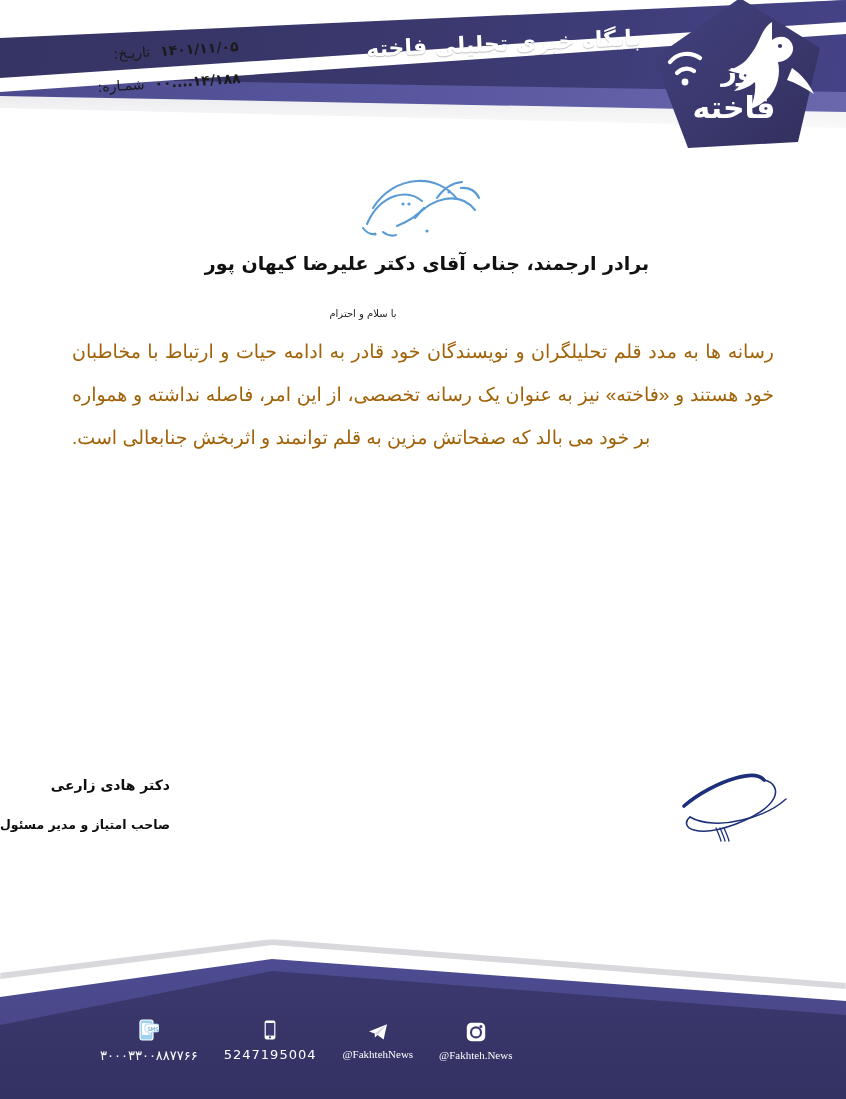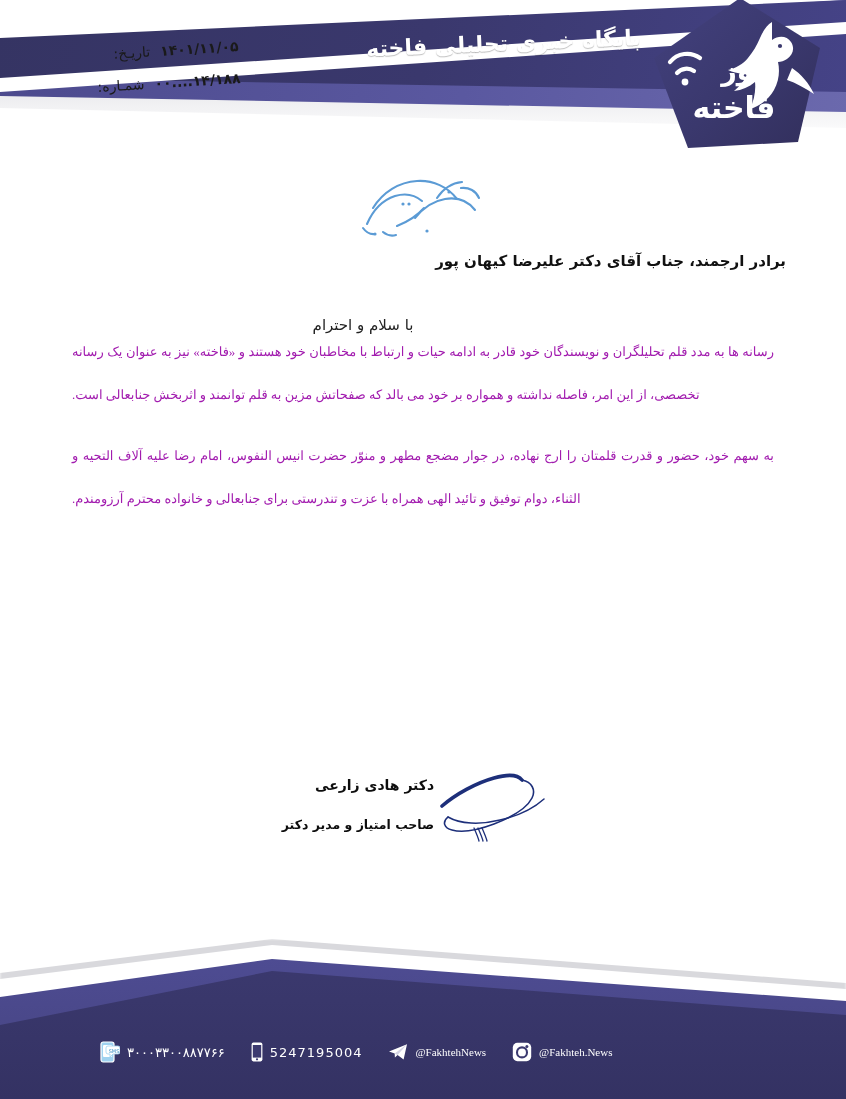--- a/index.html
+++ b/index.html
@@ -129,69 +129,68 @@
     display: flex;
     justify-content: center;
   }
   .bismillah svg { display: block; }
 
   .salutation {
     position: absolute;
     top: 252px;
     right: 60px;
     left: 68px;
-    text-align: right;
-    font-family: "DejaVu Sans", "Liberation Sans", sans-serif;
-    font-size: 15px;
+    text-align: center;
+    font-family: "DejaVu Sans", "Liberation Sans", sans-serif;
+    font-size: 19px;
     font-weight: bold;
     color: #111111;
     direction: rtl;
   }
   .greeting {
     position: absolute;
-    top: 316px;
+    top: 308px;
     right: 60px;
     left: 60px;
     text-align: center;
     font-family: "DejaVu Sans", "Liberation Sans", sans-serif;
-    font-size: 15px;
+    font-size: 10px;
     color: #222222;
     direction: rtl;
     padding-right: 120px;
   }
 
   .body-text {
     position: absolute;
     top: 330px;
     right: 72px;
     left: 72px;
     direction: rtl;
     text-align: justify;
     text-align-last: left;
-    font-family: Liberation Serif, serif;
-    font-size: 13px;
+    font-family: Liberation Sans, sans-serif;
+    font-size: 19px;
     line-height: 43px;
-    color: #a21caf;
+    color: #a16207;
   }
   .body-text p {
     margin: 0 0 18px 0;
     text-align: justify;
     text-align-last: left;
   }
 
   
   .signature {
     position: absolute;
     top: 762px;
     left: 0; right: 0;
     display: flex;
     flex-direction: row;
     align-items: center;
-    justify-content: center;
-    padding-left: 40px;
+    justify-content: space-between;
   }
   .sig-mark {
     position: relative;
     width: 170px;
     height: 85px;
   }
   .sig-names {
     direction: rtl;
     text-align: right;
     font-family: "DejaVu Sans", "Liberation Sans", sans-serif;
@@ -251,21 +250,21 @@
     display: flex;
     flex-direction: row;
     align-items: center;
     justify-content: flex-start;
     gap: 26px;
     padding-left: 100px;
     direction: ltr;
   }
   .contact {
     display: flex;
-    flex-direction: row;
+    flex-direction: column;
     align-items: center;
     gap: 7px;
     color: #ffffff;
     font-family: "DejaVu Sans", "Liberation Sans", sans-serif;
     font-size: 13px;
     white-space: nowrap;
   }
   .contact .txt-fa { letter-spacing: 1px; font-size: 13px; }
   .contact .txt-en {
     font-family: "Liberation Serif", "DejaVu Serif", serif;
@@ -352,40 +351,39 @@
         <circle cx="22" cy="66" r="1.6"></circle>
       </g>
     </svg>
   </div>
 
   <div class="salutation">برادر ارجمند، جناب آقای دکتر علیرضا کیهان پور</div>
   <div class="greeting">با سلام و احترام</div>
 
   <div class="body-text">
     <p>رسانه ها به مدد قلم تحلیلگران و نویسندگان خود قادر به ادامه حیات و ارتباط با مخاطبان خود هستند و «فاخته» نیز به عنوان یک رسانه تخصصی، از این امر، فاصله نداشته و همواره بر خود می بالد که صفحاتش مزین به قلم توانمند و اثربخش جنابعالی است.</p>
-    <p>به سهم خود، حضور و قدرت قلمتان را ارج نهاده، در جوار مضجع مطهر و منوّر حضرت انیس النفوس، امام رضا علیه آلاف التحیه و الثناء، دوام توفیق و تائید الهی همراه با عزت و تندرستی برای جنابعالی و خانواده محترم آرزومندم.</p>
   </div>
 
   <div class="signature">
     <div class="sig-mark">
       <svg width="170" height="85" viewBox="0 0 170 85" xmlns="http://www.w3.org/2000/svg">
         <g fill="none" stroke="#1d2f7a" stroke-linecap="round" stroke-linejoin="round">
           <path d="M8 44 c14 -12 34 -23 52 -28 c14 -4 24 -3 28 2" stroke-width="3.6"></path>
           <path d="M88 18 c10 2 14 10 10 18 c-5 10 -20 19 -38 26
                    c-16 6 -32 9 -42 6 c-8 -2 -10 -8 -4 -13" stroke-width="1.6"></path>
           <path d="M14 55 c12 7 32 8 52 3 c18 -4 34 -12 44 -21" stroke-width="1.5"></path>
           <path d="M40 66 q4 9 5 13" stroke-width="1.3"></path>
           <path d="M44 66 q4 9 5 13" stroke-width="1.3"></path>
           <path d="M48 66 q4 9 5 13" stroke-width="1.3"></path>
         </g>
       </svg>
     </div>
     <div class="sig-names">
       <div class="sig-name">دکتر هادی زارعی</div>
-      <div class="sig-role">صاحب امتیاز و مدیر دکتر</div>
+      <div class="sig-role">صاحب امتیاز و مدیر مسئول</div>
     </div>
   </div>
 
   <div class="footer">
     <div class="ftr-shadow"></div>
     <div class="ftr-white"></div>
     <div class="ftr-light"></div>
     <div class="ftr-dark"></div>
 
     <div class="footer-contacts">

